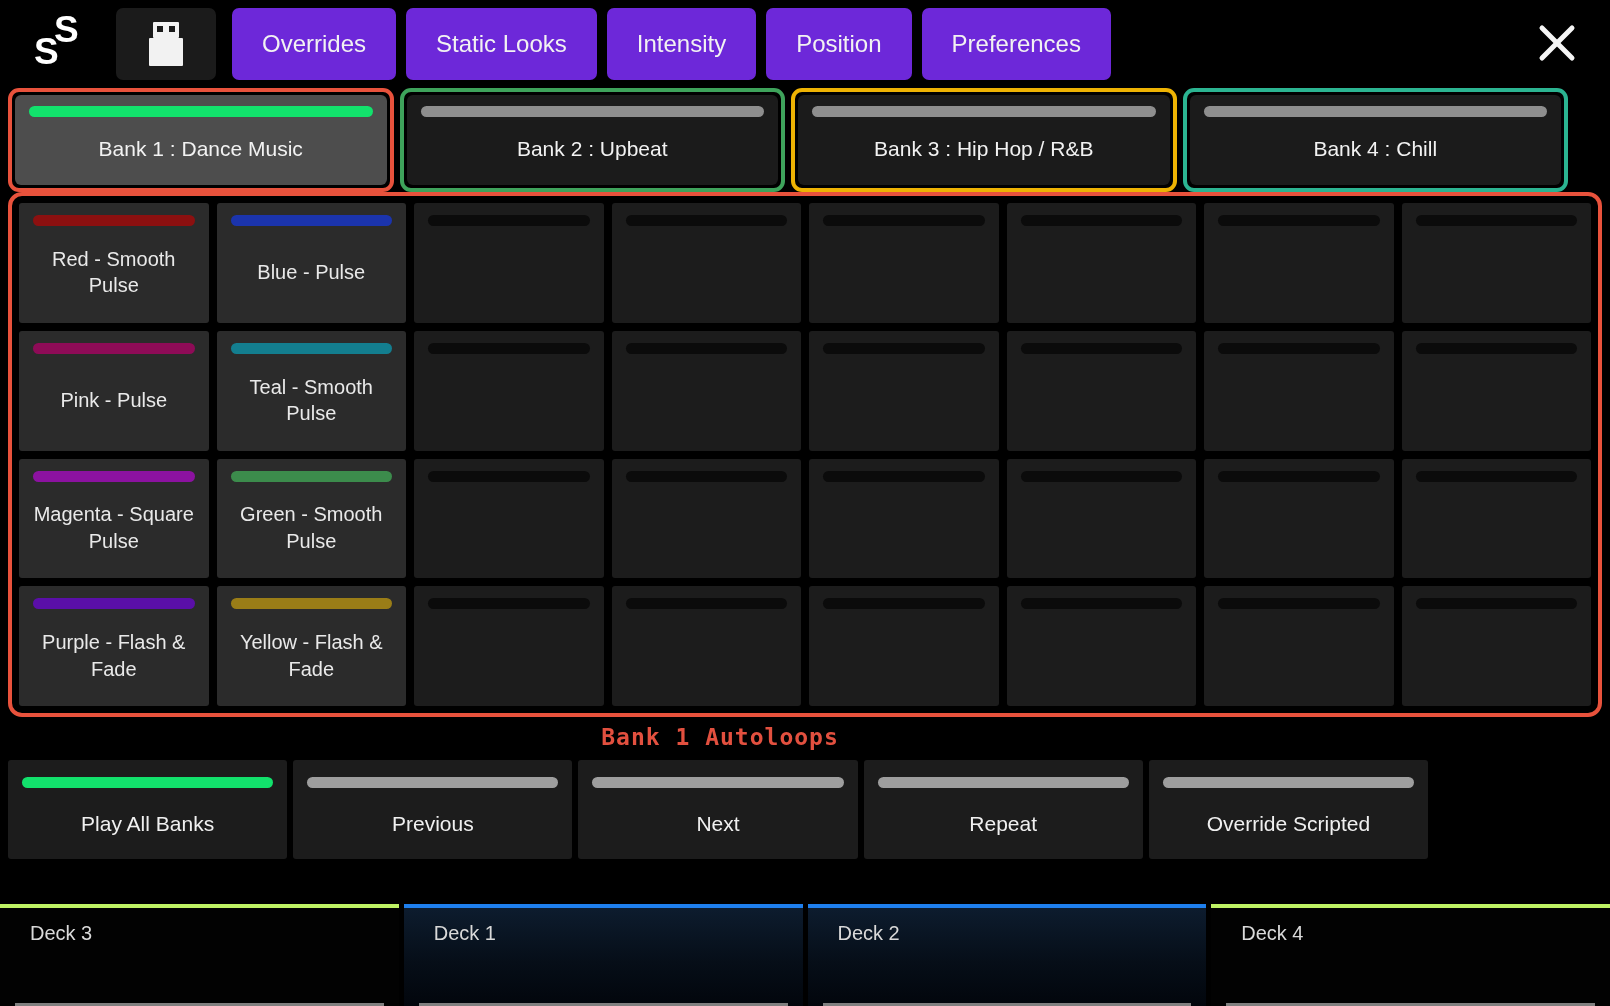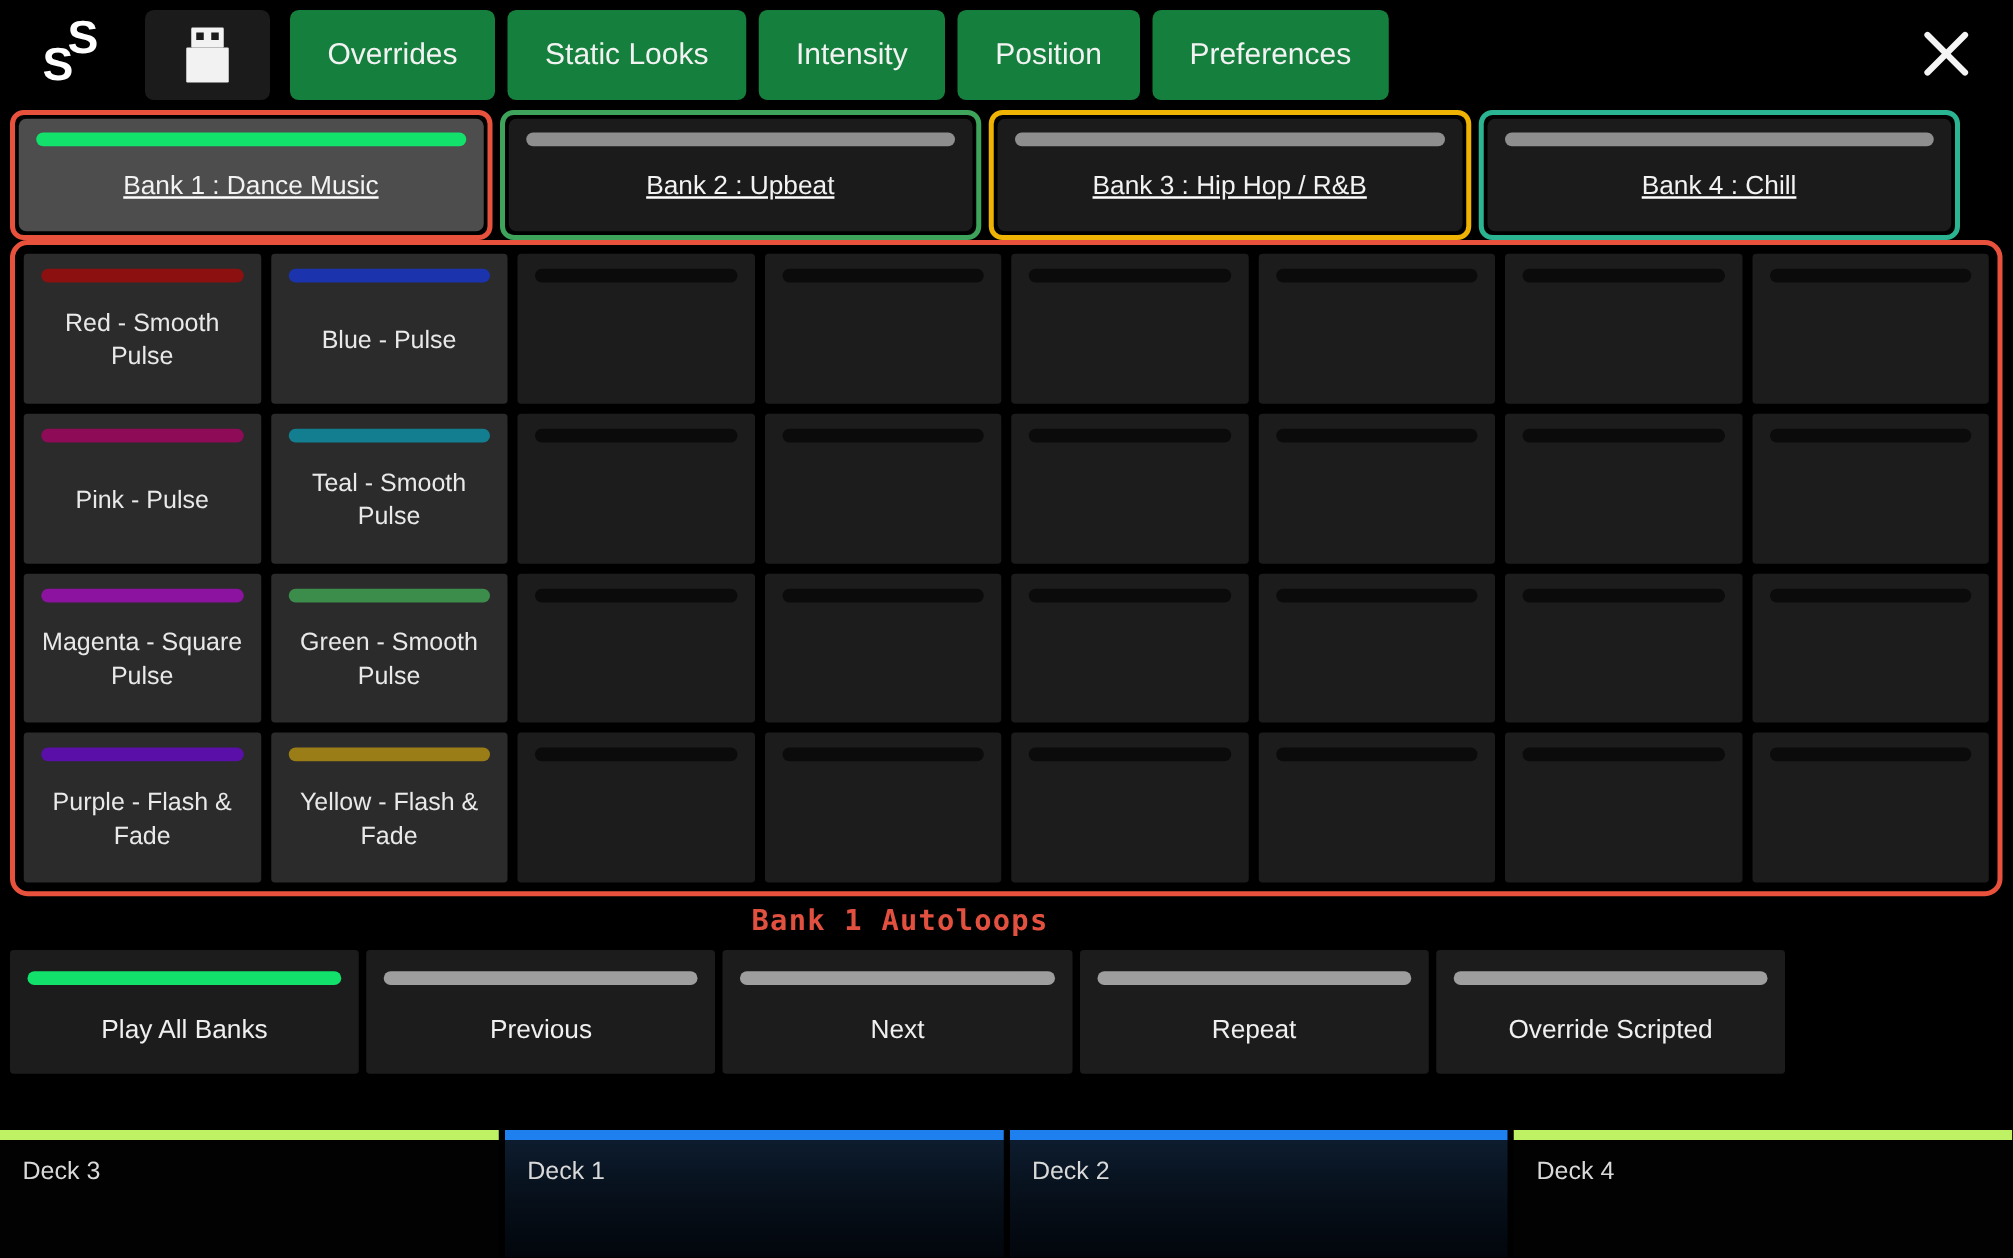--- a/index.html
+++ b/index.html
@@ -15,27 +15,27 @@
   .logo .s1{top:2px;left:24px;}
   .logo .s2{top:24px;left:4px;}
   .usb-btn{width:100px;height:72px;margin-left:22px;background:#1b1b1b;border-radius:7px;
     display:flex;align-items:center;justify-content:center;flex:0 0 auto;}
   .usb-icon{width:40px;height:44px;position:relative;}
   .usb-plug{position:absolute;top:0;left:7px;width:26px;height:16px;background:#f2f2f2;border-radius:1px;}
   .usb-pin{position:absolute;top:4px;width:6px;height:6px;background:#1b1b1b;}
   .usb-pin.p1{left:4px;} .usb-pin.p2{left:16px;}
   .usb-body{position:absolute;top:16px;left:3px;width:34px;height:28px;background:#f2f2f2;border-radius:1px;}
   .tabbar{display:flex;gap:10px;margin-left:16px;flex:0 0 auto;}
-  .tab{height:72px;padding:0 30px;background:#15803d;border-radius:7px;display:flex;
+  .tab{height:72px;padding:0 30px;background:#6d28d9;border-radius:7px;display:flex;
     align-items:center;justify-content:center;font-size:24px;color:#f2f2f2;white-space:nowrap;}
   .tab.selected{background:#4b4b4b;color:#1ed65f;}
   .close-btn{position:absolute;right:30px;top:20px;width:46px;height:46px;display:flex;
     align-items:center;justify-content:center;}
   
-  .banks-row{position:absolute;top:88px;left:8px;width:1560px;height:104px;display:flex;gap:6px;text-decoration:underline;}
+  .banks-row{position:absolute;top:88px;left:8px;width:1560px;height:104px;display:flex;gap:6px;}
   .bank-outline{flex:1;border:4px solid #888;border-radius:11px;padding:3px;box-sizing:border-box;}
   .bank-btn{width:100%;height:100%;background:#1b1b1b;border-radius:6px;display:flex;
     flex-direction:column;box-sizing:border-box;}
   .bank-btn.selected{background:#4d4d4d;}
   .bank-bar{height:11px;margin:11px 14px 0 14px;border-radius:6px;background:#8e8e8e;}
   .bank-label{flex:1;display:flex;align-items:center;justify-content:center;font-size:21px;
     color:#f2f2f2;padding-bottom:4px;}
   
   .grid-box{position:absolute;top:192px;left:8px;width:1594px;height:525px;box-sizing:border-box;
     border:4px solid #e8523c;border-radius:14px;padding:7px;}
@@ -50,22 +50,22 @@
   .annotation{position:absolute;top:716px;left:0;width:1440px;height:42px;display:flex;
     align-items:center;justify-content:center;font-family:"DejaVu Sans Mono",monospace;
     font-weight:700;font-size:23px;color:#e2503f;letter-spacing:1px;}
   
   .transport{position:absolute;top:760px;left:8px;width:1420px;height:99px;display:flex;gap:6px;}
   .t-btn{flex:1;background:#1c1c1c;border-radius:3px;display:flex;flex-direction:column;}
   .t-bar{height:11px;margin:17px 14px 0 14px;border-radius:6px;background:#9e9e9e;}
   .t-label{flex:1;display:flex;align-items:center;justify-content:center;font-size:21px;color:#f0f0f0;}
   
   .decks{position:absolute;top:904px;left:0;width:1610px;height:102px;display:flex;gap:5px;}
-  .deck{flex:1;position:relative;border-top:8px solid #bef264;background:#020202;
-    box-sizing:border-box;overflow:hidden;}
+  .deck{flex:1;position:relative;border-top:4px solid #bef264;background:#020202;
+    box-sizing:border-box;overflow:hidden;padding-left:12px;}
   .deck.active{border-top-color:#1e7fee;background:linear-gradient(180deg,#0d1c2e 0%,#060e18 55%,#02060c 100%);}
   .deck-label{margin:14px 0 0 18px;font-size:20px;color:#d9d9d9;}
   .deck-bottom-bar{position:absolute;left:15px;right:15px;top:95px;height:12px;background:#808080;}
 </style>
 </head>
 <body>
 
 <div class="screen">
 
   <div class="topbar">

